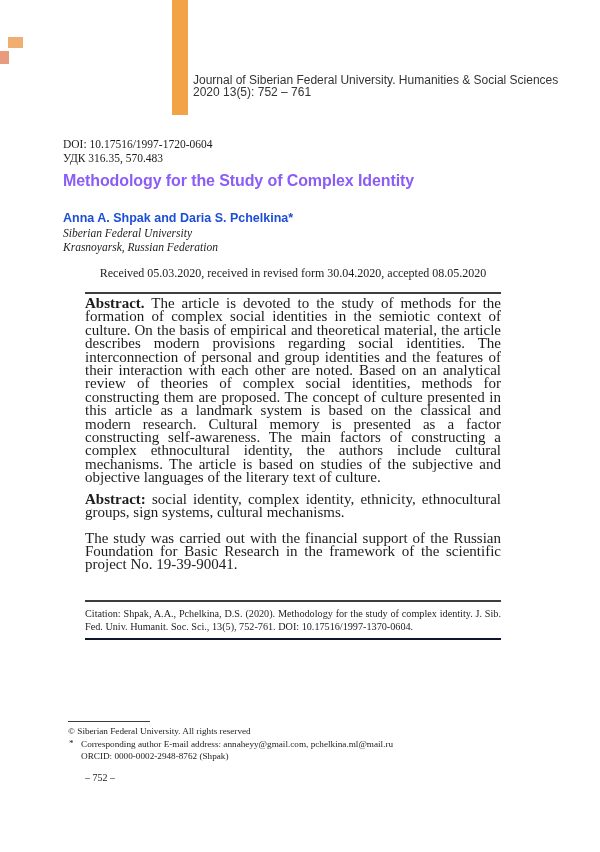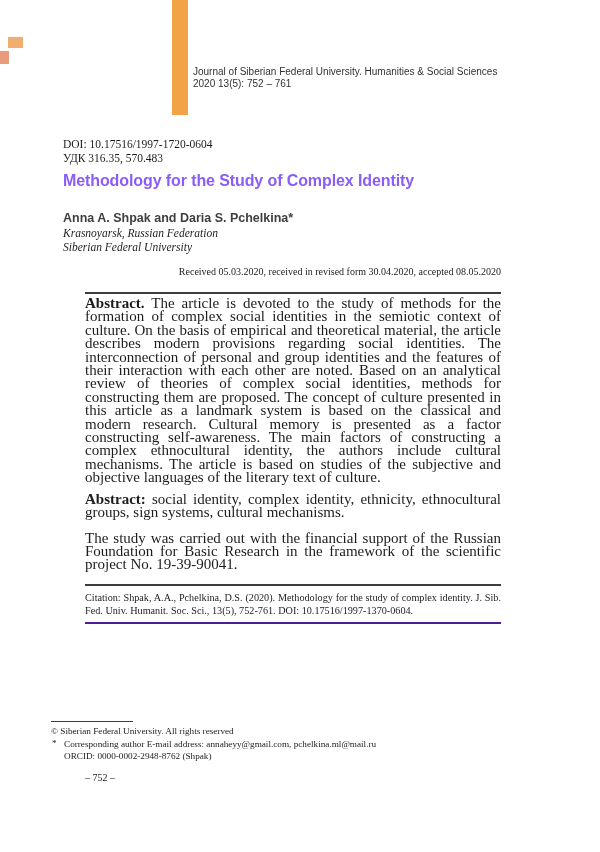--- a/index.html
+++ b/index.html
@@ -12,51 +12,51 @@
     color:#1c1c1c;
     box-shadow:0 0 4px rgba(0,0,0,.25);
   }
   
   .orange-bar{position:absolute;left:172px;top:0;width:16px;height:115px;background:#F2A348;}
   .corner-sq{position:absolute;}
   .sq1{left:8px;top:37px;width:15px;height:11px;background:#F0AE72;}
   .sq2{left:0;top:51px;width:9px;height:13px;background:#E99B7E;}
   
   .journal-header{
-    position:absolute;left:193px;top:66px;
+    position:absolute;left:193px;top:74px;
     font-family:"Liberation Sans", sans-serif;
-    font-size:10px;line-height:12px;color:#333;
+    font-size:12px;line-height:12px;color:#333;
   }
   
   .doi-block{position:absolute;left:63px;top:138px;font-size:11.5px;line-height:13.5px;}
   
   .title{
     position:absolute;left:63px;top:172px;width:470px;margin:0;
     font-family:"Liberation Sans", sans-serif;
     font-size:16px;font-weight:700;color:#8b5cf6;letter-spacing:-0.1px;
   }
   .authors{
     position:absolute;left:63px;top:211px;
     font-family:"Liberation Sans", sans-serif;
-    font-size:12.5px;font-weight:700;color:#404040;
+    font-size:12.5px;font-weight:700;color:#1d4ed8;
   }
   .affiliation{position:absolute;left:63px;top:227px;font-style:italic;font-size:11.5px;line-height:13.5px;}
-  .received{position:absolute;left:85px;top:266px;width:416px;text-align:right;font-size:10px;}
+  .received{position:absolute;left:85px;top:266px;width:416px;text-align:center;font-size:12px;}
   
   .body-col{position:absolute;left:85px;top:292px;width:416px;}
   .abstract-sec{border-top:2px solid #3d3d3d;padding-top:3px;}
   .body-col p{margin:0;font-size:15px;line-height:13.4px;}
   .just{text-align:justify;text-align-last:left;}
   .kw{margin-top:8px !important;}
   .funding{margin-top:12px !important;}
   .area{margin-top:13px !important;}
-  .citation{margin-top:12px;border-top:2px solid #3d3d3d;border-bottom:2px solid #4c1d95;padding:5px 0 5px 0;}
+  .citation{margin-top:28px;border-top:2px solid #3d3d3d;border-bottom:2px solid #0f172a;padding:5px 0 5px 0;}
   .citation p{font-size:10.2px;line-height:13px;}
   
-  .footnotes{position:absolute;left:51px;top:721px;width:450px;font-size:9.2px;line-height:12.5px;}
+  .footnotes{position:absolute;left:68px;top:721px;width:450px;font-size:9.2px;line-height:12.5px;}
   .fn-rule{width:82px;border-top:1.5px solid #3d3d3d;margin-bottom:3px;}
   .fn-hang{position:relative;padding-left:13px;}
   .fn-hang .star{position:absolute;left:1px;top:-1px;}
   .fn-ind{padding-left:13px;}
   .page-num{position:absolute;left:85px;top:772px;width:416px;font-size:10px;}
 </style>
 </head>
 <body>
 
 <div class="page">
@@ -73,22 +73,22 @@
   <div class="doi-block">
     <div>DOI: 10.17516/1997-1720-0604</div>
     <div>УДК 316.35, 570.483</div>
   </div>
 
   <h1 class="title">Methodology for the Study of Complex Identity</h1>
 
   <div class="authors">Anna A. Shpak and Daria S. Pchelkina*</div>
 
   <div class="affiliation">
+    <div>Siberian Federal University</div>
     <div>Krasnoyarsk, Russian Federation</div>
-    <div>Siberian Federal University</div>
   </div>
 
   <div class="received">Received 05.03.2020, received in revised form 30.04.2020, accepted 08.05.2020</div>
 
   <div class="body-col">
     <div class="abstract-sec">
       <p class="just"><b>Abstract.</b><span> The article is devoted to the study of methods for the formation of complex social identities in the semiotic context of culture. On the basis of empirical and theoretical material, the article describes modern provisions regarding social identities. The interconnection of personal and group identities and the features of their interaction with each other are noted. Based on an analytical review of theories of complex social identities, methods for constructing them are proposed. The concept of culture presented in this article as a landmark system is based on the classical and modern research. Cultural memory is presented as a factor constructing self-awareness. The main factors of constructing a complex ethnocultural identity, the authors include cultural mechanisms. The article is based on studies of the subjective and objective languages of the literary text of culture.</span></p>
       <p class="just kw"><b>Abstract:</b><span> social identity, complex identity, ethnicity, ethnocultural groups, sign systems, cultural mechanisms.</span></p>
       <p class="just funding">The study was carried out with the financial support of the Russian Foundation for Basic Research in the framework of the scientific project No. 19-39-90041.</p>
     </div>

